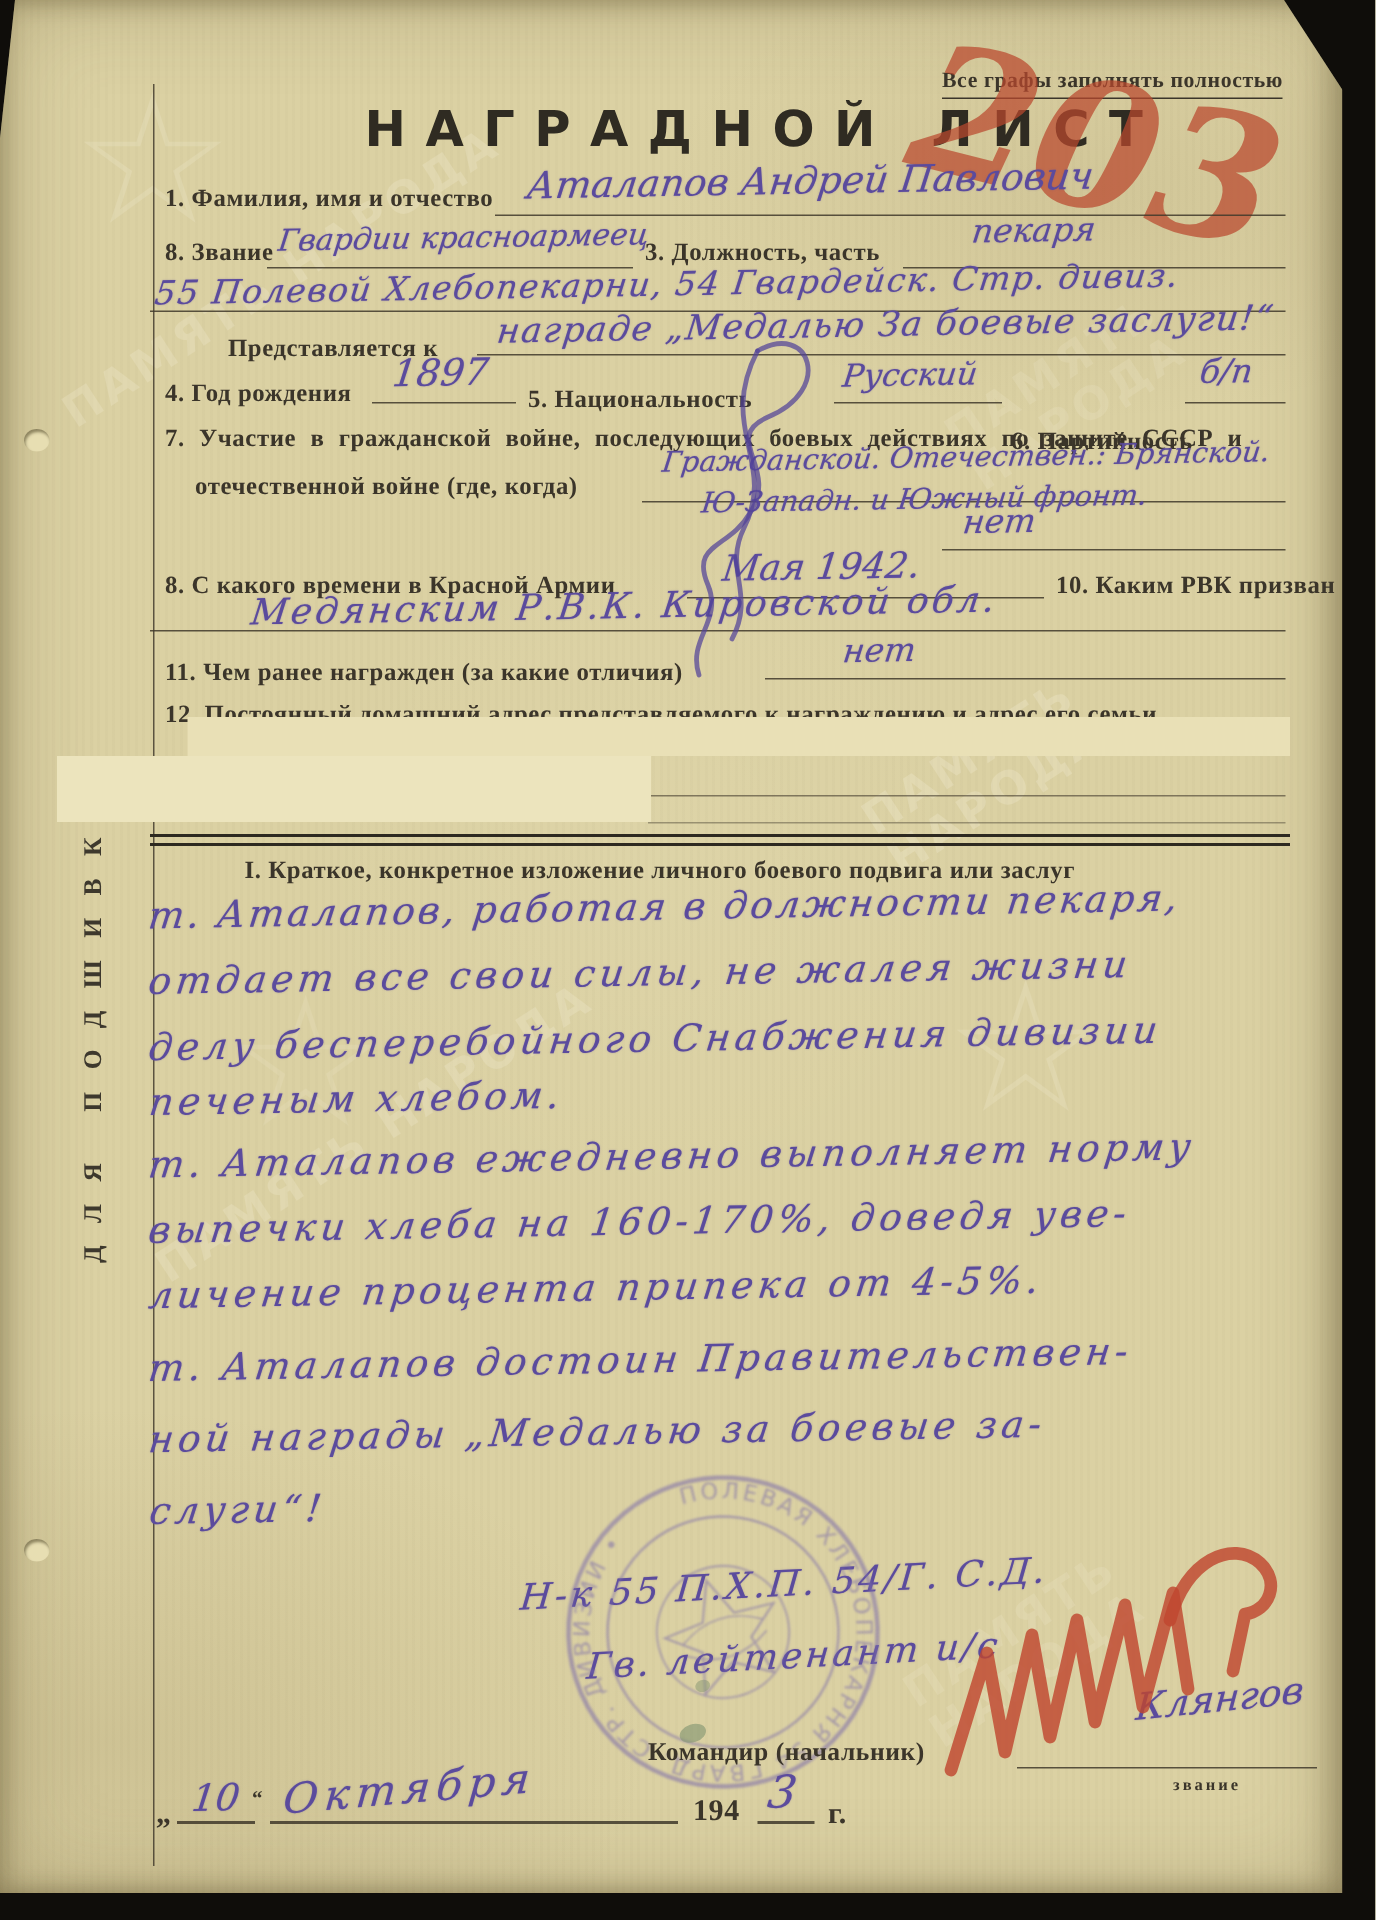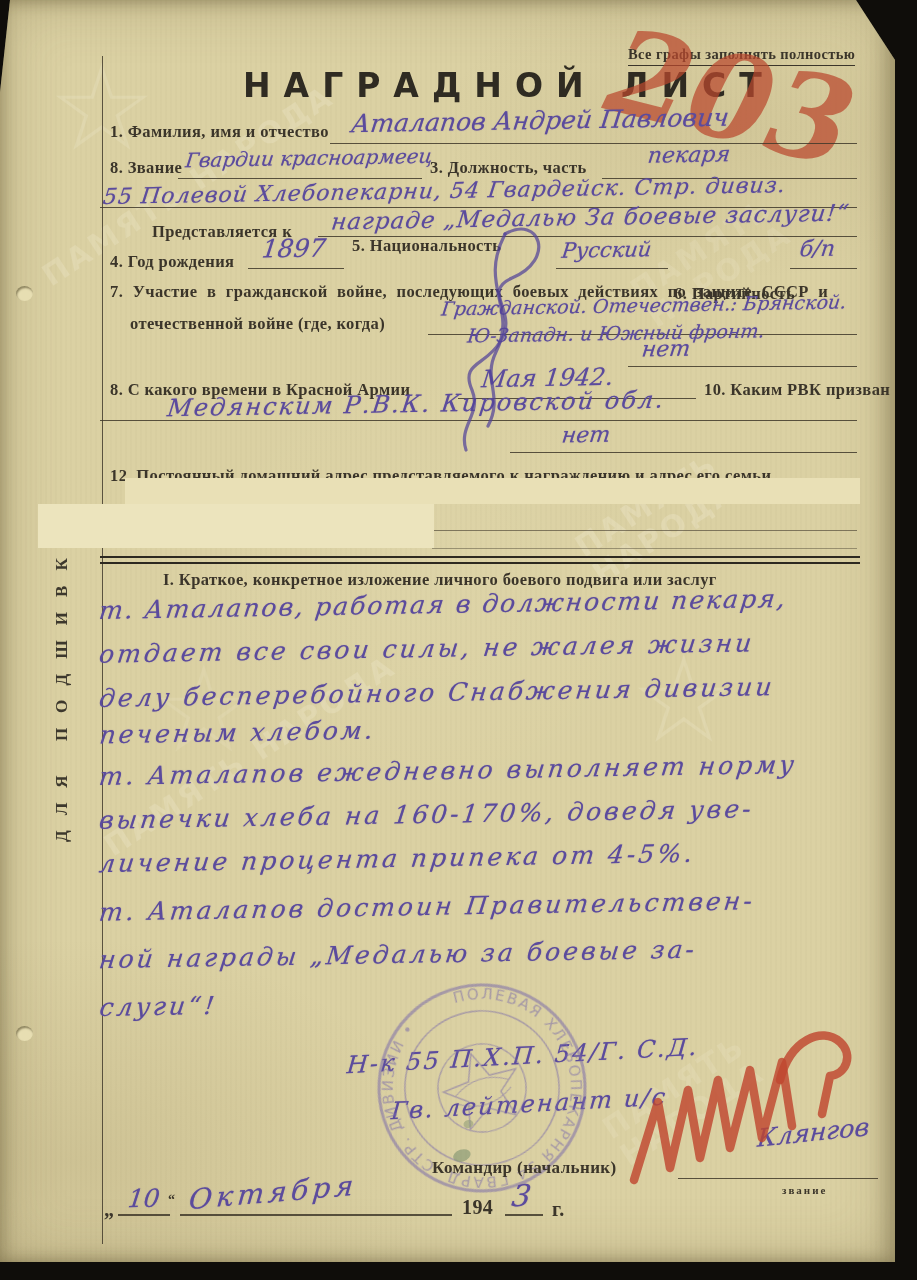--- a/index.html
+++ b/index.html
@@ -67,21 +67,21 @@
     <div class="hw" style="left:104px;top:178px;font-size:22px;letter-spacing:1px;">55 Полевой Хлебопекарни, 54 Гвардейск. Стр. дивиз.</div>
     <div class="ul" style="left:100px;top:207px;width:757px;"></div>
 
     <div class="lbl" style="left:152px;top:222px;">Представляется к</div>
     <div class="hw" style="left:332px;top:204px;font-size:23px;letter-spacing:1px;">награде „Медалью За боевые заслуги!“</div>
     <div class="ul" style="left:318px;top:236px;width:539px;"></div>
 
     <div class="lbl" style="left:110px;top:252px;">4. Год рождения</div>
     <div class="hw" style="left:262px;top:234px;font-size:25px;">1897</div>
     <div class="ul" style="left:248px;top:268px;width:96px;"></div>
-    <div class="lbl" style="left:352px;top:236px;">5. Национальность</div>
+    <div class="lbl" style="left:352px;top:256px;">5. Национальность</div>
     <div class="hw" style="left:562px;top:238px;font-size:21px;">Русский</div>
     <div class="ul" style="left:556px;top:268px;width:112px;"></div>
     <div class="lbl" style="left:674px;top:252px;margin-top:32px;">6. Партийность</div>
     <div class="hw" style="left:800px;top:236px;">б/п</div>
     <div class="ul" style="left:790px;top:268px;width:67px;"></div>
 
     <div class="lbl" style="left:110px;top:282px;word-spacing:5px;">7. Участие в гражданской войне, последующих боевых действиях по защите СССР и</div>
     <div class="lbl" style="left:130px;top:314px;">отечественной войне (где, когда)</div>
     <div class="hw" style="left:442px;top:294px;font-size:19px;">Гражданской. Отечествен.: Брянской.</div>
     <div class="ul" style="left:428px;top:334px;width:429px;"></div>
@@ -90,20 +90,21 @@
     <div class="hw" style="left:642px;top:336px;">нет</div>
     <div class="ul" style="left:628px;top:366px;width:229px;"></div>
 
     <div class="lbl" style="left:110px;top:380px;">8. С какого времени в Красной Армии</div>
     <div class="hw" style="left:482px;top:364px;font-size:24px;">Мая 1942.</div>
     <div class="ul" style="left:458px;top:398px;width:238px;"></div>
     <div class="lbl" style="left:704px;top:380px;">10. Каким РВК призван</div>
     <div class="hw" style="left:168px;top:390px;font-size:24px;letter-spacing:2px;">Медянским Р.В.К. Кировской обл.</div>
     <div class="ul" style="left:100px;top:420px;width:757px;"></div>
 
+    <div class="lbl" style="left:110px;top:438px;">11. Чем ранее награжден (за какие отличия)</div>
     <div class="hw" style="left:562px;top:422px;">нет</div>
     <div class="ul" style="left:510px;top:452px;width:347px;"></div>
 
     <div class="lbl" style="left:110px;top:466px;">12. Постоянный домашний адрес представляемого к награждению и адрес его семьи</div>
     <div class="ul" style="left:826px;top:482px;width:31px;"></div>
     <div style="position:absolute;left:125px;top:478px;width:735px;height:26px;background:#e9e0b6;"></div>
     <div class="ul" style="left:105px;top:530px;width:752px;opacity:.7;"></div>
     <div style="position:absolute;left:38px;top:504px;width:396px;height:44px;background:#ece4bd;"></div>
     <div class="ul" style="left:432px;top:548px;width:425px;opacity:.5;"></div>
 

